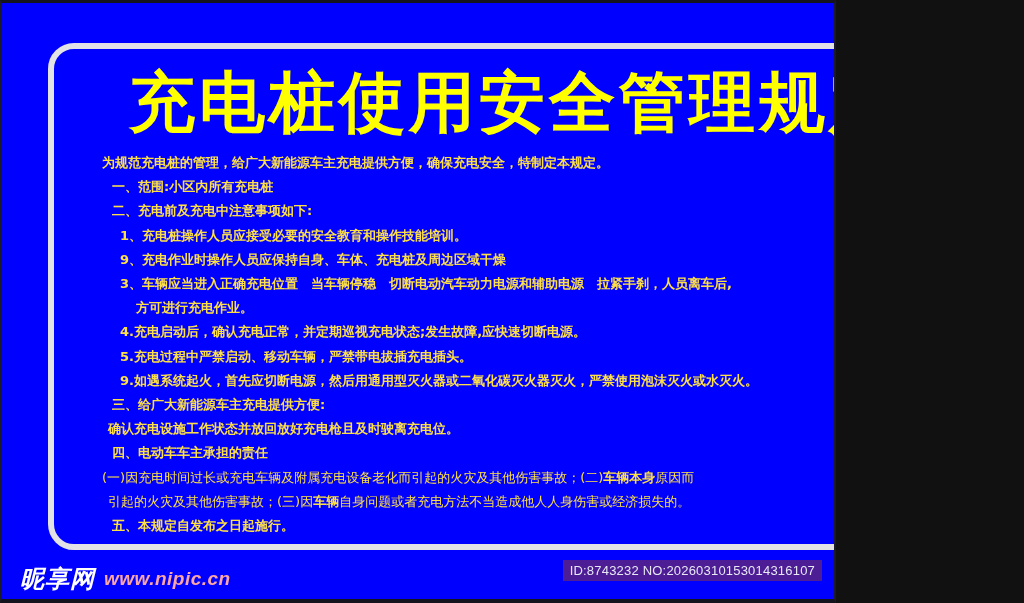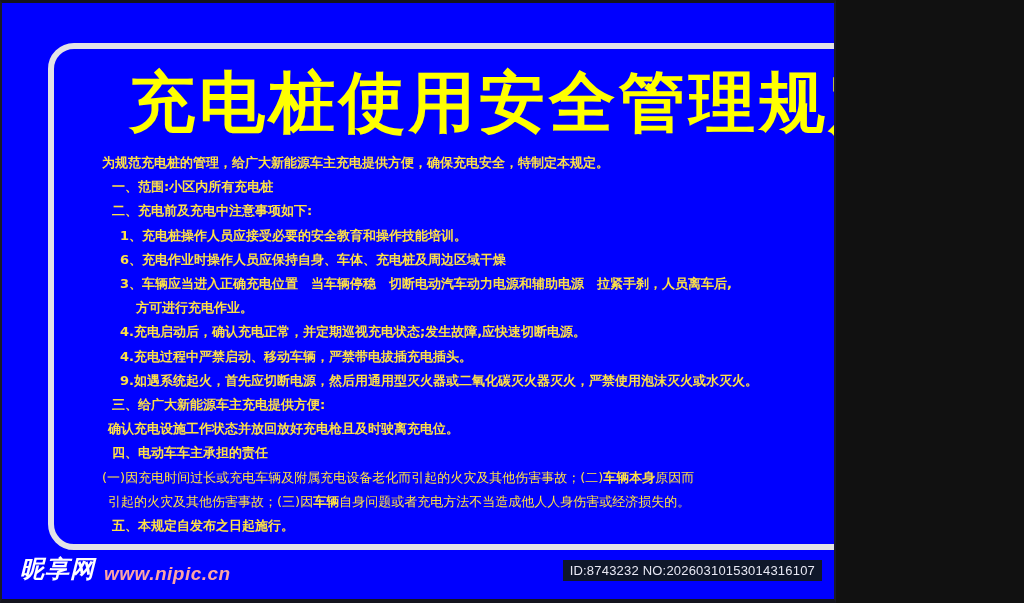--- a/index.html
+++ b/index.html
@@ -61,42 +61,42 @@
   .ln b { font-weight:bold; }
   .i1 { padding-left:22px; }
   .i2 { padding-left:30px; }
   .i3 { padding-left:46px; }
   .i4 { padding-left:12px; }
   .i5 { padding-left:18px; }
 
   
   #logo-row {
     position:absolute;
-    left:18px; bottom:14px;
-    display:flex; align-items:flex-end; gap:9px;
+    left:18px; bottom:4px;
+    display:flex; align-items:center; gap:9px;
   }
   #logo-cn {
     color:#ffffff;
     font-size:24px;
     font-weight:bold;
     font-style:italic;
     letter-spacing:1px;
     font-family:"DejaVu Sans","Liberation Sans",sans-serif;
   }
   #logo-url {
     color:#fca5a5;
     font-size:19px;
     font-weight:bold;
     font-style:italic;
     letter-spacing:.5px;
   }
   #idbadge {
     position:absolute;
     right:12px; bottom:18px;
-    background:#0f172a;
+    background:#4c1d95;
     color:#e8e8f4;
     font-size:13px;
     padding:3px 7px;
     letter-spacing:.2px;
     white-space:nowrap;
   }
 </style>
 </head>
 <body>
 
@@ -107,25 +107,25 @@
   <div id="title">充电桩使用安全管理规定</div>
 
   <div id="body-block">
 
     <div class="ln i4">为规范充电桩的管理，给广大新能源车主充电提供方便，确保充电安全，特制定本规定。</div>
 
     <div id="lines-host">
         <div class="ln i1">一、范围:小区内所有充电桩</div>
         <div class="ln i1">二、充电前及充电中注意事项如下:</div>
         <div class="ln i2">1、充电桩操作人员应接受必要的安全教育和操作技能培训。</div>
-        <div class="ln i2">6、充电作业时操作人员应保持自身、车体、充电桩及周边区域干燥</div>
+        <div class="ln i2">9、充电作业时操作人员应保持自身、车体、充电桩及周边区域干燥</div>
         <div class="ln i2">3、车辆应当进入正确充电位置　当车辆停稳　切断电动汽车动力电源和辅助电源　拉紧手刹，人员离车后,</div>
         <div class="ln i3">方可进行充电作业。</div>
         <div class="ln i2">4.充电启动后，确认充电正常，并定期巡视充电状态;发生故障,应快速切断电源。</div>
-        <div class="ln i2">4.充电过程中严禁启动、移动车辆，严禁带电拔插充电插头。</div>
+        <div class="ln i2">5.充电过程中严禁启动、移动车辆，严禁带电拔插充电插头。</div>
         <div class="ln i2">9.如遇系统起火，首先应切断电源，然后用通用型灭火器或二氧化碳灭火器灭火，严禁使用泡沫灭火或水灭火。</div>
         <div class="ln i1">三、给广大新能源车主充电提供方便:</div>
         <div class="ln i5">确认充电设施工作状态并放回放好充电枪且及时驶离充电位。</div>
         <div class="ln i1">四、电动车车主承担的责任</div>
       </div>
 
     <div class="ln thin i4"><span>(一)因充电时间过长或充电车辆及附属充电设备老化而引起的火灾及其他伤害事故；(二)</span><b>车辆本身</b><span>原因而</span></div>
 
     <div class="ln thin i5"><span>引起的火灾及其他伤害事故；(三)因</span><b>车辆</b><span>自身问题或者充电方法不当造成他人人身伤害或经济损失的。</span></div>
 

